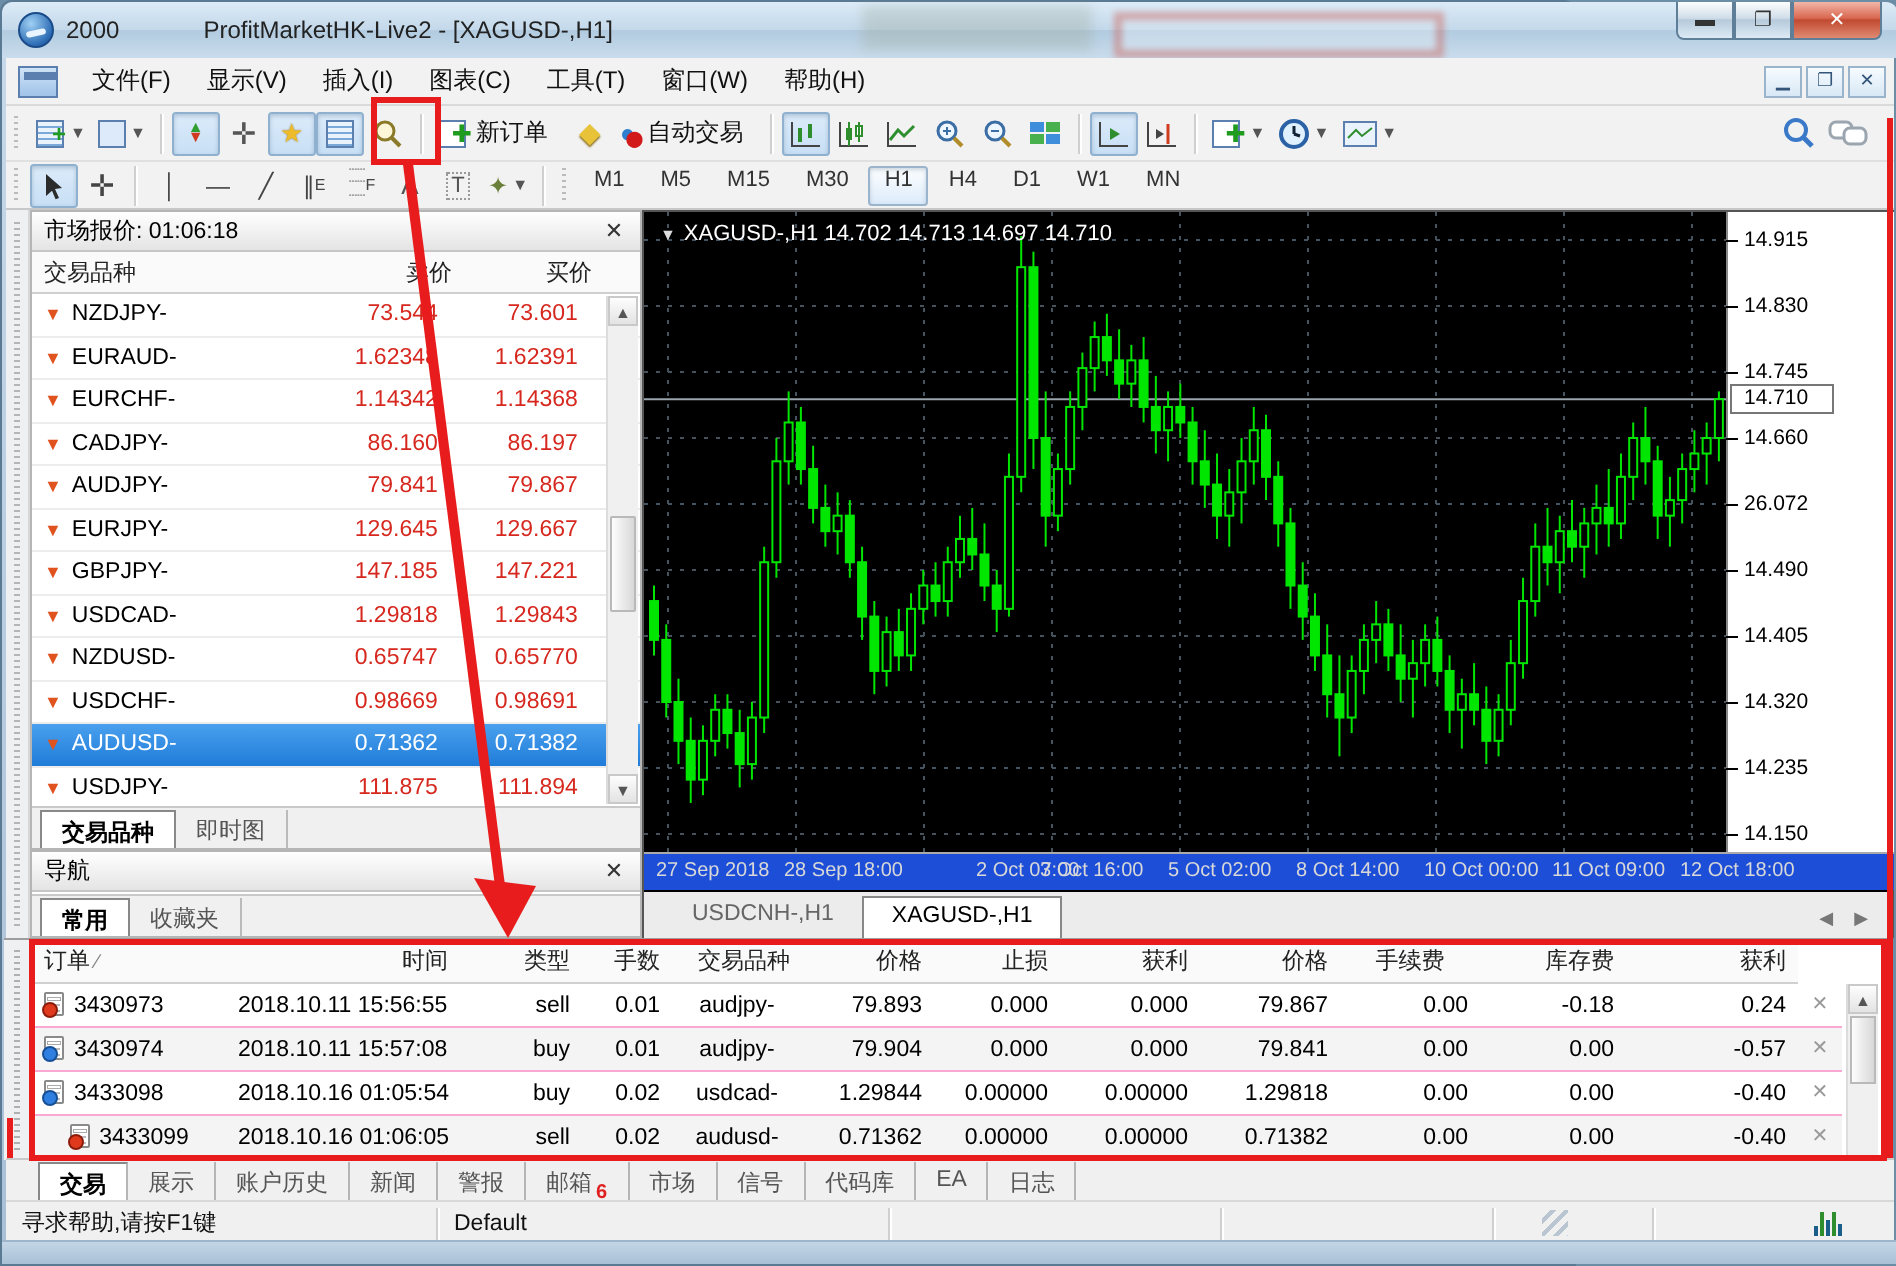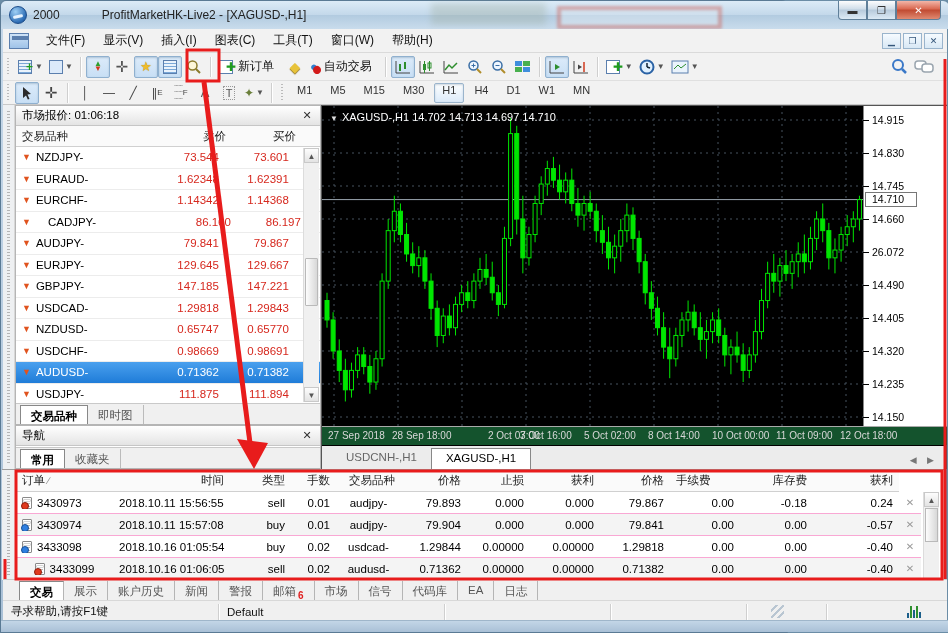--- a/index.html
+++ b/index.html
@@ -85,21 +85,21 @@
   .vsb .sbtn.bottom { position:absolute; bottom:0; left:0; right:0; }
   .vsb .thumb { position:absolute; left:1px; right:1px; top:110px; height:48px; background:linear-gradient(90deg,#fdfdfd,#d8d8d8); border:1px solid #b9b9b9; border-radius:1px; }
   
   #chart-zone { position:absolute; left:320px; top:104px; width:626px; height:364px; background:#000; border:1px solid #555; }
   #plot { position:absolute; left:0; top:0; width:541px; height:320px; background:#000; }
   #praxis { position:absolute; left:541px; top:0; width:84px; height:320px; background:#fff; border-left:1px solid #888; }
   .ptick { position:absolute; left:8px; font-size:10.5px; color:#000; }
   .ptick::before { content:""; position:absolute; left:-9px; top:6px; width:6px; height:1px; background:#000; }
   #pbadge { position:absolute; left:1px; width:52px; font-size:10.5px; background:#fff; color:#000;
             border:1px solid #777; padding:0 3px 1px 6px; z-index:3; }
-  #datebar { position:absolute; left:0; top:320px; width:625px; height:19px; background:#14532d; border-top:1px solid #aaa; }
+  #datebar { position:absolute; left:0; top:320px; width:625px; height:19px; background:#1d4ed8; border-top:1px solid #aaa; }
   .dtick { position:absolute; top:3px; font-size:10px; color:#d8d8d8; white-space:nowrap; }
   #chart-header { position:absolute; left:8px; top:5px; color:#fff; font-size:11px; z-index:2; }
   #chart-header .tri { font-size:8px; margin-right:4px; color:#ddd; }
   #chart-tabs { position:absolute; left:0; top:340px; width:624px; height:23px; background:#ececec;
                 display:flex; align-items:flex-end; padding-left:10px; }
   .ctab { height:21px; padding:3px 14px 0; font-size:11.5px; color:#666; }
   .ctab.on { background:#fff; border:1px solid #888; border-bottom:none; color:#000; }
   .ctab-arrows { margin-left:auto; margin-right:8px; color:#777; font-size:9px; letter-spacing:4px; padding-bottom:4px; }
   
   #terminal { position:absolute; left:1px; top:468px; width:944px; height:110px; background:#fff; border-top:1px solid #9e9e9e; }
@@ -410,21 +410,21 @@
           <span class="px" style="width: 70px; text-align: right; padding-right: 8px;">1.62391</span>
         </div>
         <div class="mw-row">
           <span class="dn-arrow">▼</span>
           <span class="sym" style="width: 109px;">EURCHF-</span>
           <span class="px" style="width: 82px; text-align: right; padding-right: 8px;">1.14342</span>
           <span class="px" style="width: 70px; text-align: right; padding-right: 8px;">1.14368</span>
         </div>
         <div class="mw-row">
           <span class="dn-arrow">▼</span>
-          <span class="sym" style="width: 109px; margin-left: 12px;">CADJPY-</span>
+          <span class="sym" style="width: 109px;">CADJPY-</span>
           <span class="px" style="width: 82px; text-align: right; padding-right: 8px;">86.160</span>
           <span class="px" style="width: 70px; text-align: right; padding-right: 8px;">86.197</span>
         </div>
         <div class="mw-row">
           <span class="dn-arrow">▼</span>
           <span class="sym" style="width: 109px;">AUDJPY-</span>
           <span class="px" style="width: 82px; text-align: right; padding-right: 8px;">79.841</span>
           <span class="px" style="width: 70px; text-align: right; padding-right: 8px;">79.867</span>
         </div>
         <div class="mw-row">
@@ -732,21 +732,21 @@
     <div id="t-head">
         <span class="tcell" style="width: 97px; text-align: left;">订单<span style="color: rgb(136, 136, 136); font-size: 10px;"> ∕</span></span>
         <span class="tcell" style="width: 117px; text-align: right;">时间</span>
         <span class="tcell" style="width: 61px; text-align: right;">类型</span>
         <span class="tcell" style="width: 45px; text-align: right;">手数</span>
         <span class="tcell" style="width: 65px; text-align: right;">交易品种</span>
         <span class="tcell" style="width: 66px; text-align: right;">价格</span>
         <span class="tcell" style="width: 63px; text-align: right;">止损</span>
         <span class="tcell" style="width: 70px; text-align: right;">获利</span>
         <span class="tcell" style="width: 70px; text-align: right;">价格</span>
-        <span class="tcell" style="width: 70px; text-align: left;">手续费</span>
+        <span class="tcell" style="width: 70px; text-align: center;">手续费</span>
         <span class="tcell" style="width: 73px; text-align: right;">库存费</span>
         <span class="tcell" style="width: 86px; text-align: right;">获利</span>
       </div>
     <div id="t-rows" style="position:absolute;left:14px;top:22px;">
         <div class="t-row">
           <span class="tcell" style="width: 97px; text-align: left;"><span class="doc-ic sell"></span>3430973</span>
           <span class="tcell" style="width: 117px; text-align: left;">2018.10.11 15:56:55</span>
           <span class="tcell" style="width: 61px; text-align: right;">sell</span>
           <span class="tcell" style="width: 45px; text-align: right;">0.01</span>
           <span class="tcell" style="width: 65px; text-align: center;">audjpy-</span>

